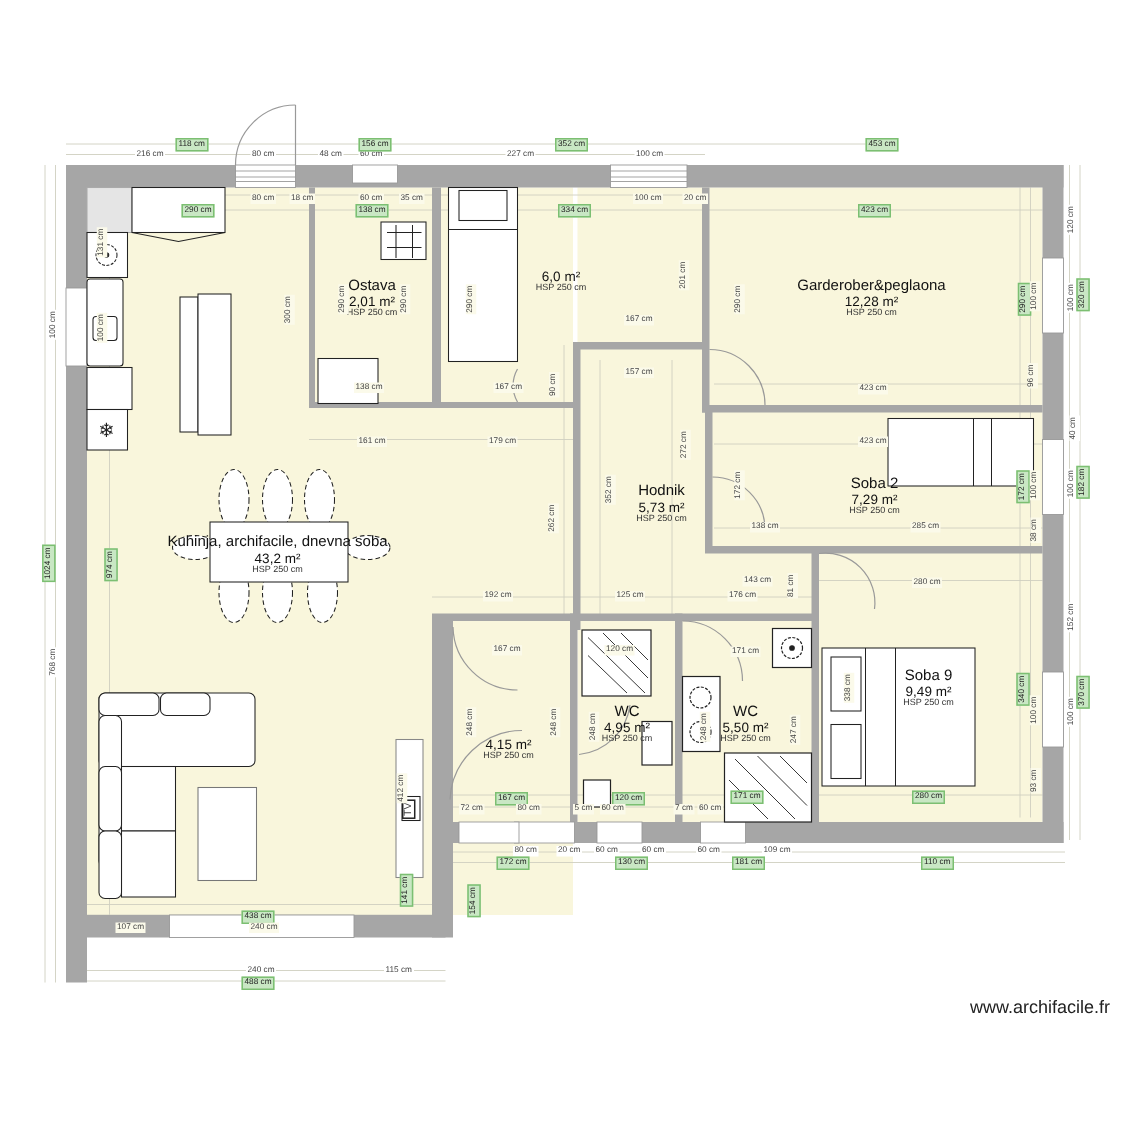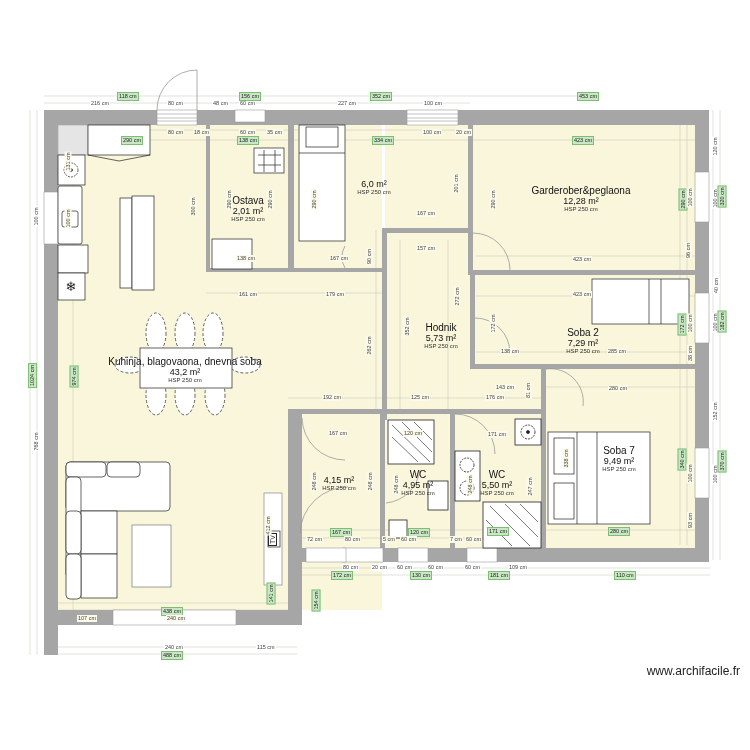--- a/index.html
+++ b/index.html
@@ -208,64 +208,64 @@
     <g stroke="#222" stroke-width="0.6">
       <line x1="490" y1="506" x2="530" y2="546"></line>
         <line x1="505" y1="504" x2="538" y2="537"></line>
       <line x1="486" y1="520" x2="512" y2="546"></line>
         <line x1="520" y1="504" x2="538" y2="522"></line>
     </g>
   </g>
 </svg>
 
 <div class="room-label" style="left:185px; top:357px;">
-  <div class="name">Kuhinja, blagovaona, dnevna soba</div>
+  <div class="name">Kuhinja, archifacile, dnevna soba</div>
   <div class="area">43,2 m²</div>
   <div class="hsp">HSP 250 cm</div>
 </div>
-<div class="room-label" style="left:248px; top:196px;text-align:center;">
+<div class="room-label" style="left:248px; top:186px;text-align:center;">
   <div class="name">Ostava</div>
   <div class="area">2,01 m²</div>
   <div class="hsp">HSP 250 cm</div>
 </div>
 <div class="room-label" style="left:374px; top:180px;">
   <div class="area">6,0 m²</div>
   <div class="hsp">HSP 250 cm</div>
 </div>
 <div class="room-label" style="left:581px; top:186px;">
   <div class="name">Garderober&amp;peglaona</div>
   <div class="area">12,28 m²</div>
   <div class="hsp">HSP 250 cm</div>
 </div>
 <div class="room-label" style="left:441px; top:323px;">
   <div class="name">Hodnik</div>
   <div class="area">5,73 m²</div>
   <div class="hsp">HSP 250 cm</div>
 </div>
-<div class="room-label" style="left:583px; top:328px;">
+<div class="room-label" style="left:583px; top:318px;">
   <div class="name">Soba 2</div>
   <div class="area">7,29 m²</div>
   <div class="hsp">HSP 250 cm</div>
 </div>
-<div class="room-label" style="left:339px; top:476px;">
+<div class="room-label" style="left:339px; top:492px;">
   <div class="area">4,15 m²</div>
   <div class="hsp">HSP 250 cm</div>
 </div>
 <div class="room-label" style="left:418px; top:470px;">
   <div class="name">WC</div>
   <div class="area">4,95 m²</div>
   <div class="hsp">HSP 250 cm</div>
 </div>
 <div class="room-label" style="left:497px; top:470px;">
   <div class="name">WC</div>
   <div class="area">5,50 m²</div>
   <div class="hsp">HSP 250 cm</div>
 </div>
 <div class="room-label" style="left:619px; top:446px;">
-  <div class="name">Soba 7</div>
+  <div class="name">Soba 9</div>
   <div class="area">9,49 m²</div>
   <div class="hsp">HSP 250 cm</div>
 </div>
 
 <div class="dim v" style="left:266px; top:535px; font-size:7px; border:1px solid #222; background:#fff;">TV</div>
 
 <div class="dim out" style="left:90px; top:100px;">216 cm</div>
 <div class="dim out" style="left:167px; top:100px;">80 cm</div>
 <div class="dim out" style="left:212px; top:100px;">48 cm</div>
 <div class="dim out" style="left:239px; top:100px;">60 cm</div>

